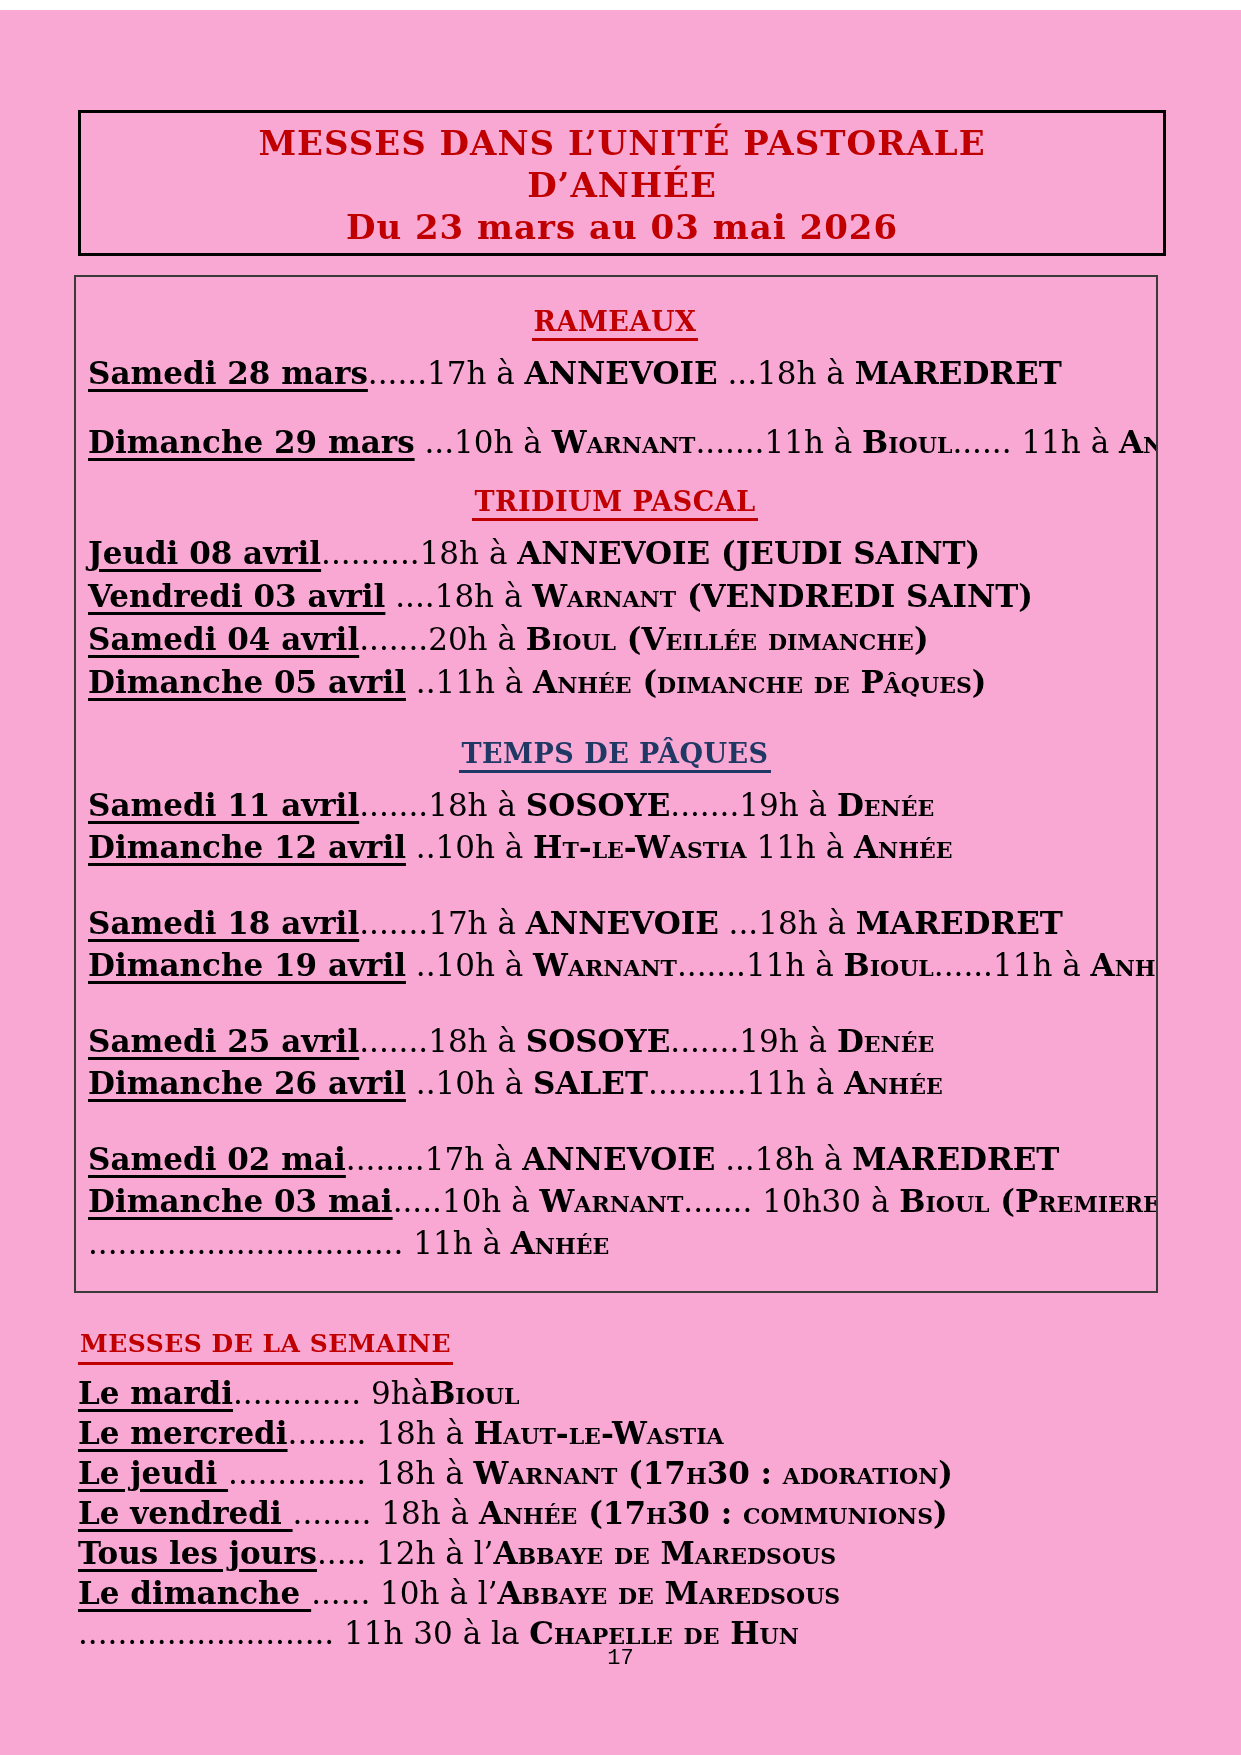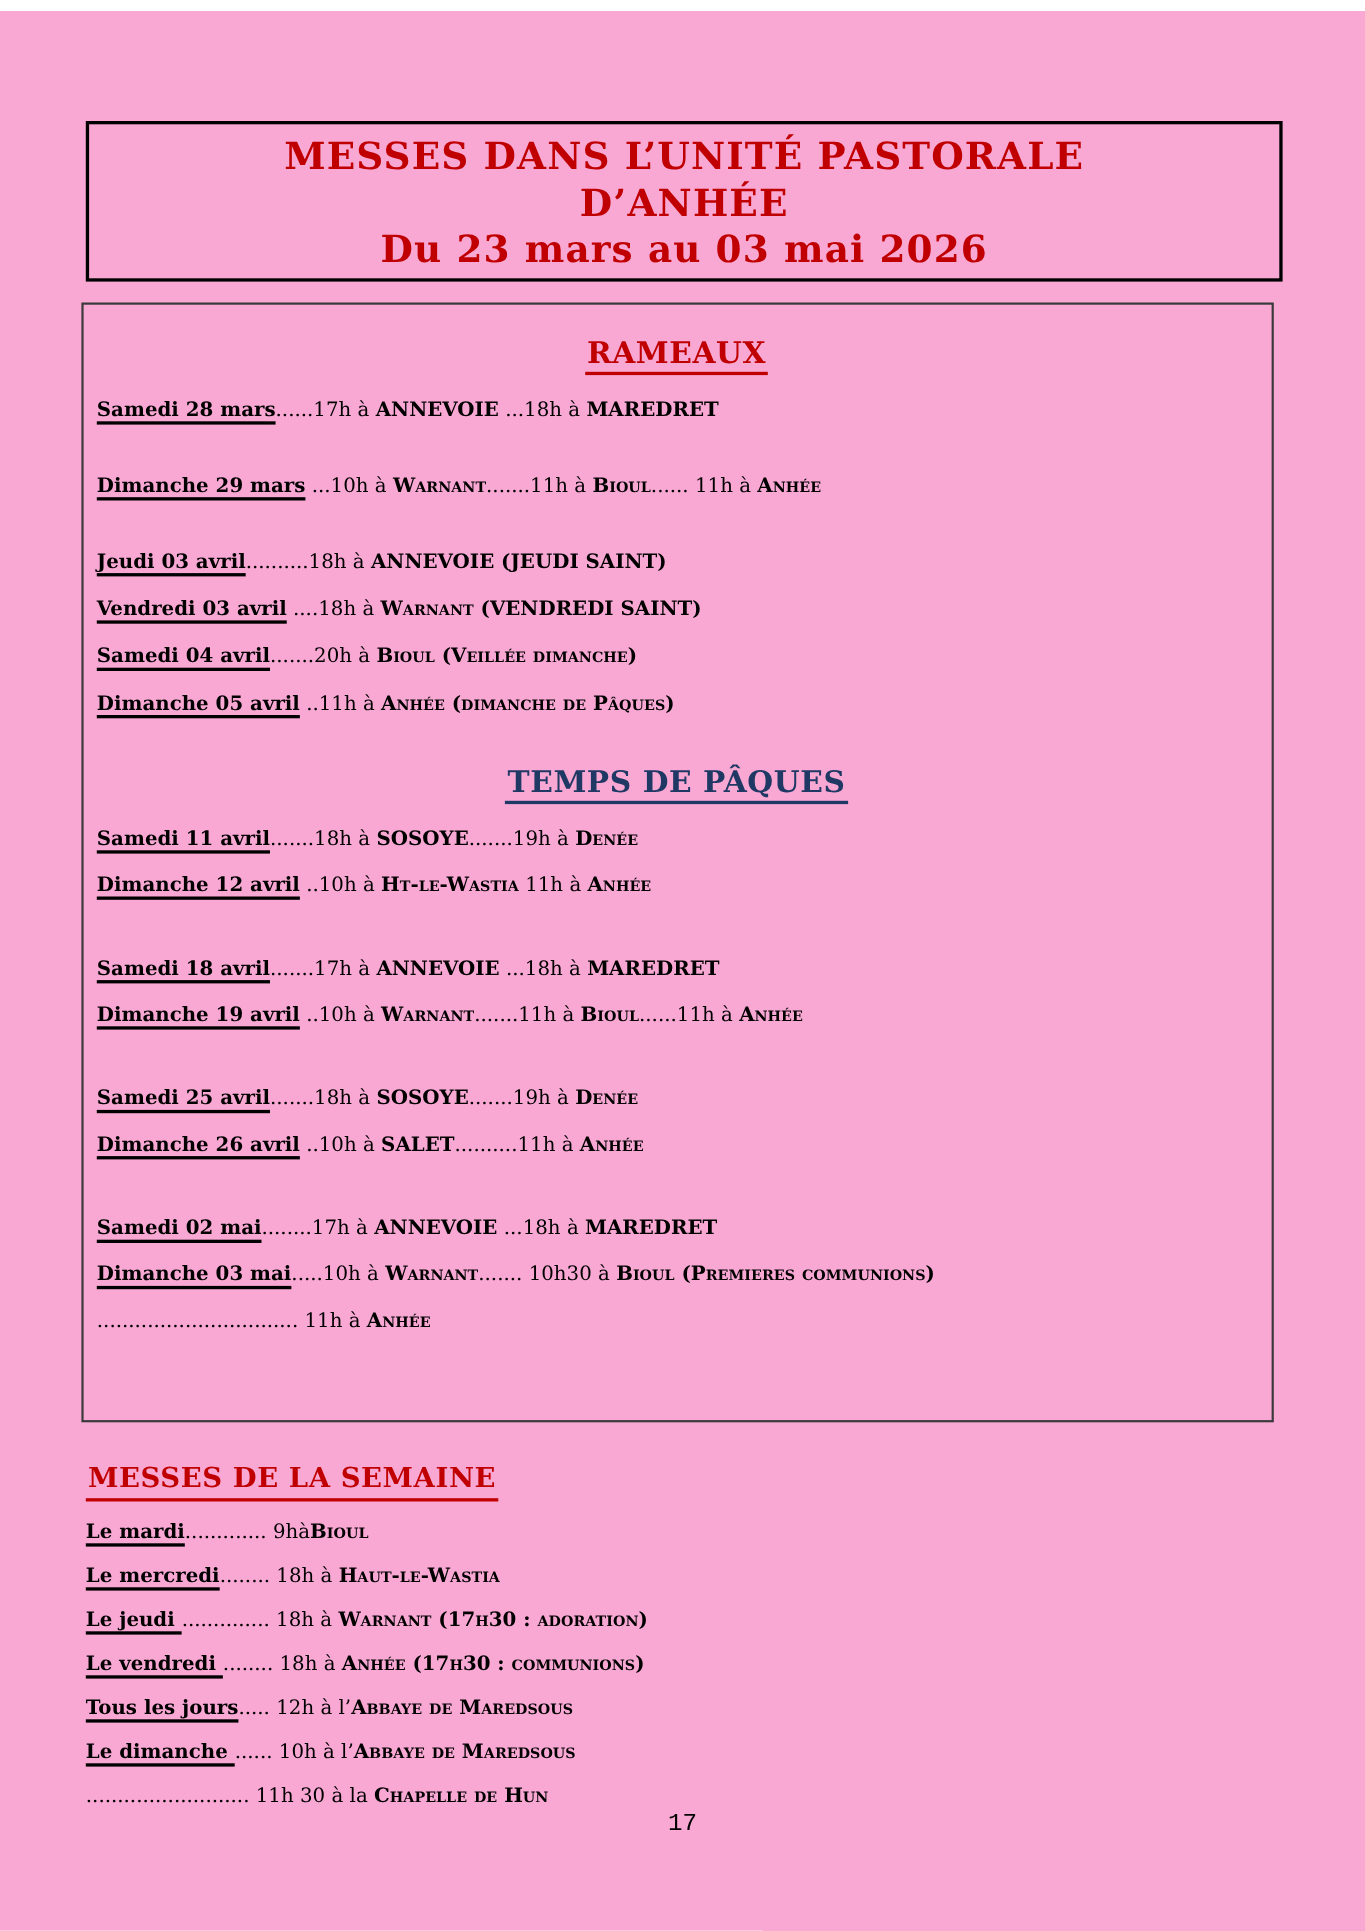--- a/index.html
+++ b/index.html
@@ -32,21 +32,21 @@
     box-sizing:border-box;border:2px solid #3a3a3a;
     padding:30px 14px 0 12px;
     overflow:hidden;
   }
   .sheading{text-align:center;font-weight:bold;font-size:27px;line-height:30px;margin-bottom:18px;letter-spacing:0.5px;}
   #sec-rameaux .sheading{color:var(--red);}
   #sec-tridium .sheading{color:var(--red);margin-top:-10px;}
   #sec-temps  .sheading{color:var(--blue);margin-top:43px;}
   .hinner{display:inline-block;border-bottom:3px solid currentColor;padding:0 2px 1px 2px;}
 
-  .sline{font-size:18px;line-height:28px;margin-bottom:15px;white-space:nowrap;}
+  .sline{font-size:31px;line-height:28px;margin-bottom:15px;white-space:nowrap;}
   #sec-rameaux .sline{margin-bottom:41px;}
   #sec-temps  .sline{margin-bottom:14px;}
   .group + .group{margin-top:48px;}
 
   .seg.d{font-weight:bold;text-decoration:underline;text-decoration-thickness:2.5px;text-underline-offset:5px;}
   .seg.x{font-weight:normal;}
   .seg.p{font-weight:bold;font-variant:small-caps;}
 
   
   .weekly{position:absolute;left:78px;top:1316px;width:1090px;}
@@ -79,23 +79,26 @@
       </div>
       <div>
           <div class="group">
             <div class="sline"><span class="seg d">Samedi 28 mars</span><span class="seg x">......</span><span class="seg x">17h à </span><span class="seg p">ANNEVOIE</span><span class="seg x"> ...</span><span class="seg x">18h à </span><span class="seg p">MAREDRET</span></div>
             <div class="sline"><span class="seg d">Dimanche 29 mars</span><span class="seg x"> ...</span><span class="seg x">10h à </span><span class="seg p">Warnant</span><span class="seg x">.......</span><span class="seg x">11h à </span><span class="seg p">Bioul</span><span class="seg x">...... </span><span class="seg x"> 11h à </span><span class="seg p">Anhée</span></div>
           </div>
         </div>
     </section>
 
     <section id="sec-tridium">
+      <div class="sheading">
+        <span class="hinner">TRIDIUM PASCAL</span>
+      </div>
       <div>
           <div class="group">
-            <div class="sline"><span class="seg d">Jeudi 03 avril</span><span class="seg x">..........</span><span class="seg x">18h à </span><span class="seg p">ANNEVOIE (JEUDI SAINT)</span></div>
+            <div class="sline"><span class="seg d">Jeudi 08 avril</span><span class="seg x">..........</span><span class="seg x">18h à </span><span class="seg p">ANNEVOIE (JEUDI SAINT)</span></div>
             <div class="sline"><span class="seg d">Vendredi 03 avril</span><span class="seg x"> ....</span><span class="seg x">18h à </span><span class="seg p">Warnant (VENDREDI SAINT)</span></div>
             <div class="sline"><span class="seg d">Samedi 04 avril</span><span class="seg x">.......</span><span class="seg x">20h à </span><span class="seg p">Bioul (Veillée dimanche)</span></div>
             <div class="sline"><span class="seg d">Dimanche 05 avril</span><span class="seg x"> ..</span><span class="seg x">11h à </span><span class="seg p">Anhée (dimanche de Pâques)</span></div>
           </div>
         </div>
     </section>
 
     <section id="sec-temps">
       <div class="sheading">
         <span class="hinner">TEMPS DE PÂQUES</span>

